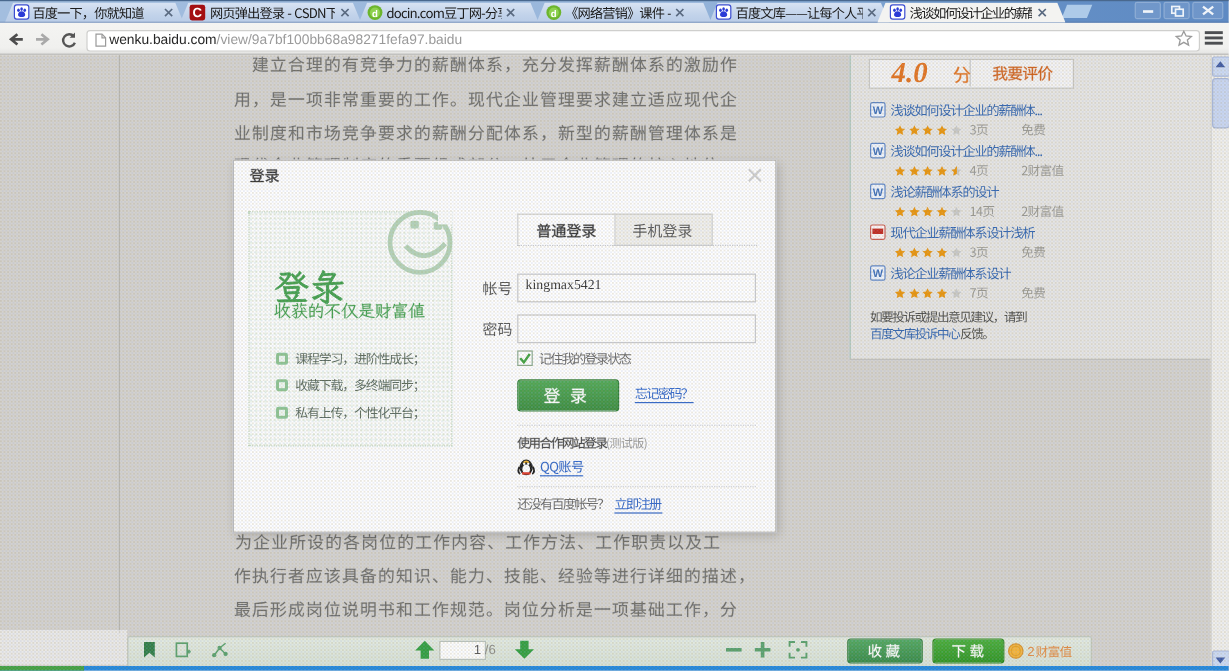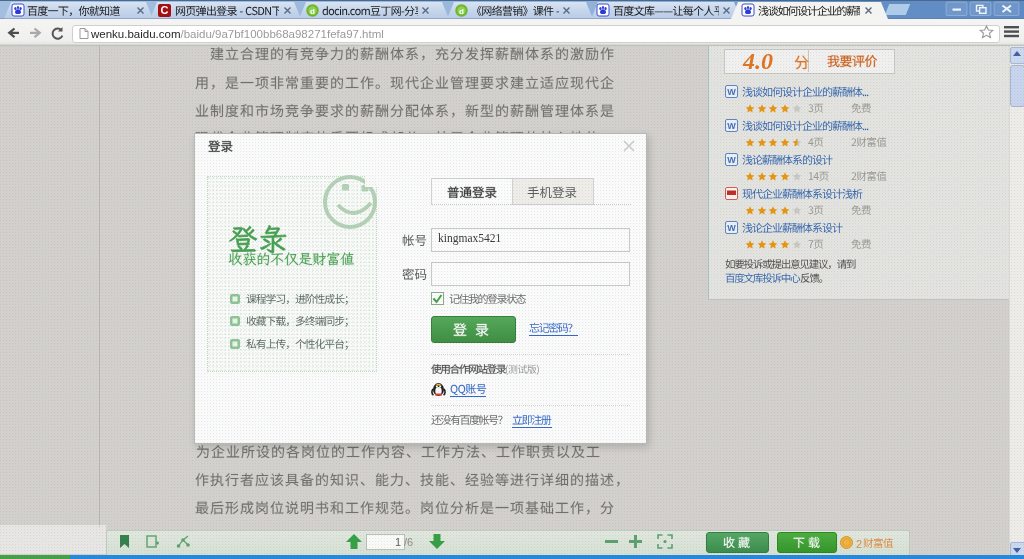--- a/index.html
+++ b/index.html
@@ -424,21 +424,21 @@
     <path d="M15 6.8H6.5M10.5 2.5L5.2 6.8l5.3 4.3" stroke="#4d4d4d" stroke-width="2.2" fill="none"></path>
     <path d="M26 6.8h8.5M30.5 2.5l5.3 4.3-5.3 4.3" stroke="#a9a9a9" stroke-width="2.2" fill="none"></path>
     <path d="M57.5 4.2a5.1 5.1 0 1 0 .9 5.4" stroke="#555" stroke-width="2" fill="none"></path>
     <path d="M58.5 1v4.5h-4.5z" fill="#555"></path>
   </svg>
 <div style="position:absolute;left:72px;top:25px;width:926px;height:16px;background:#fff;border:1px solid #cfcfcd;border-radius:3px"></div>
 <svg class="t" style="left:79px;top:28px" width="10" height="11" viewBox="0 0 10 11">
     <path d="M1 .5h5l3 3v7H1z" fill="#fff" stroke="#9a9a9a" stroke-width="1"></path>
     <path d="M6 .5v3h3" fill="none" stroke="#9a9a9a"></path>
   </svg>
-<div style="position:absolute;left:91px;top:27px;height:14px;font:11.5px 'Liberation Sans',sans-serif;color:#262626;line-height:14px;white-space:nowrap">wenku.baidu.com<span style="color:#9a9a9a">/baidu/9a7bf100bb68a98271fefa97.html</span></div>
+<div style="position:absolute;left:91px;top:27px;height:14px;font:11.5px 'Liberation Sans',sans-serif;color:#262626;line-height:14px;white-space:nowrap">wenku.baidu.com<span style="color:#9a9a9a">/view/9a7bf100bb68a98271fefa97.baidu</span></div>
 <svg class="t" style="left:979px;top:25px" width="15" height="14" viewBox="0 0 15 14">
     <path d="M7.5 1l1.9 4 4.4.4-3.3 2.9 1 4.3-4-2.3-4 2.3 1-4.3L1.2 5.4l4.4-.4z" fill="#fdfdfd" stroke="#9b9b9b" stroke-width="1.1"></path>
   </svg>
 <svg class="t" style="left:1004px;top:26px" width="15" height="12" viewBox="0 0 15 12">
     <rect y="0" width="15" height="2.4" fill="#4d4f52"></rect>
     <rect y="4.4" width="15" height="2.4" fill="#4d4f52"></rect>
     <rect y="8.8" width="15" height="2.4" fill="#4d4f52"></rect>
   </svg>
 <div style="position:absolute;left:0;top:46px;width:1024px;height:513px;background:#d4d2ce"></div>
 <div style="position:absolute;left:99px;top:46px;width:1px;height:482px;background:#b8b7b3"></div>

